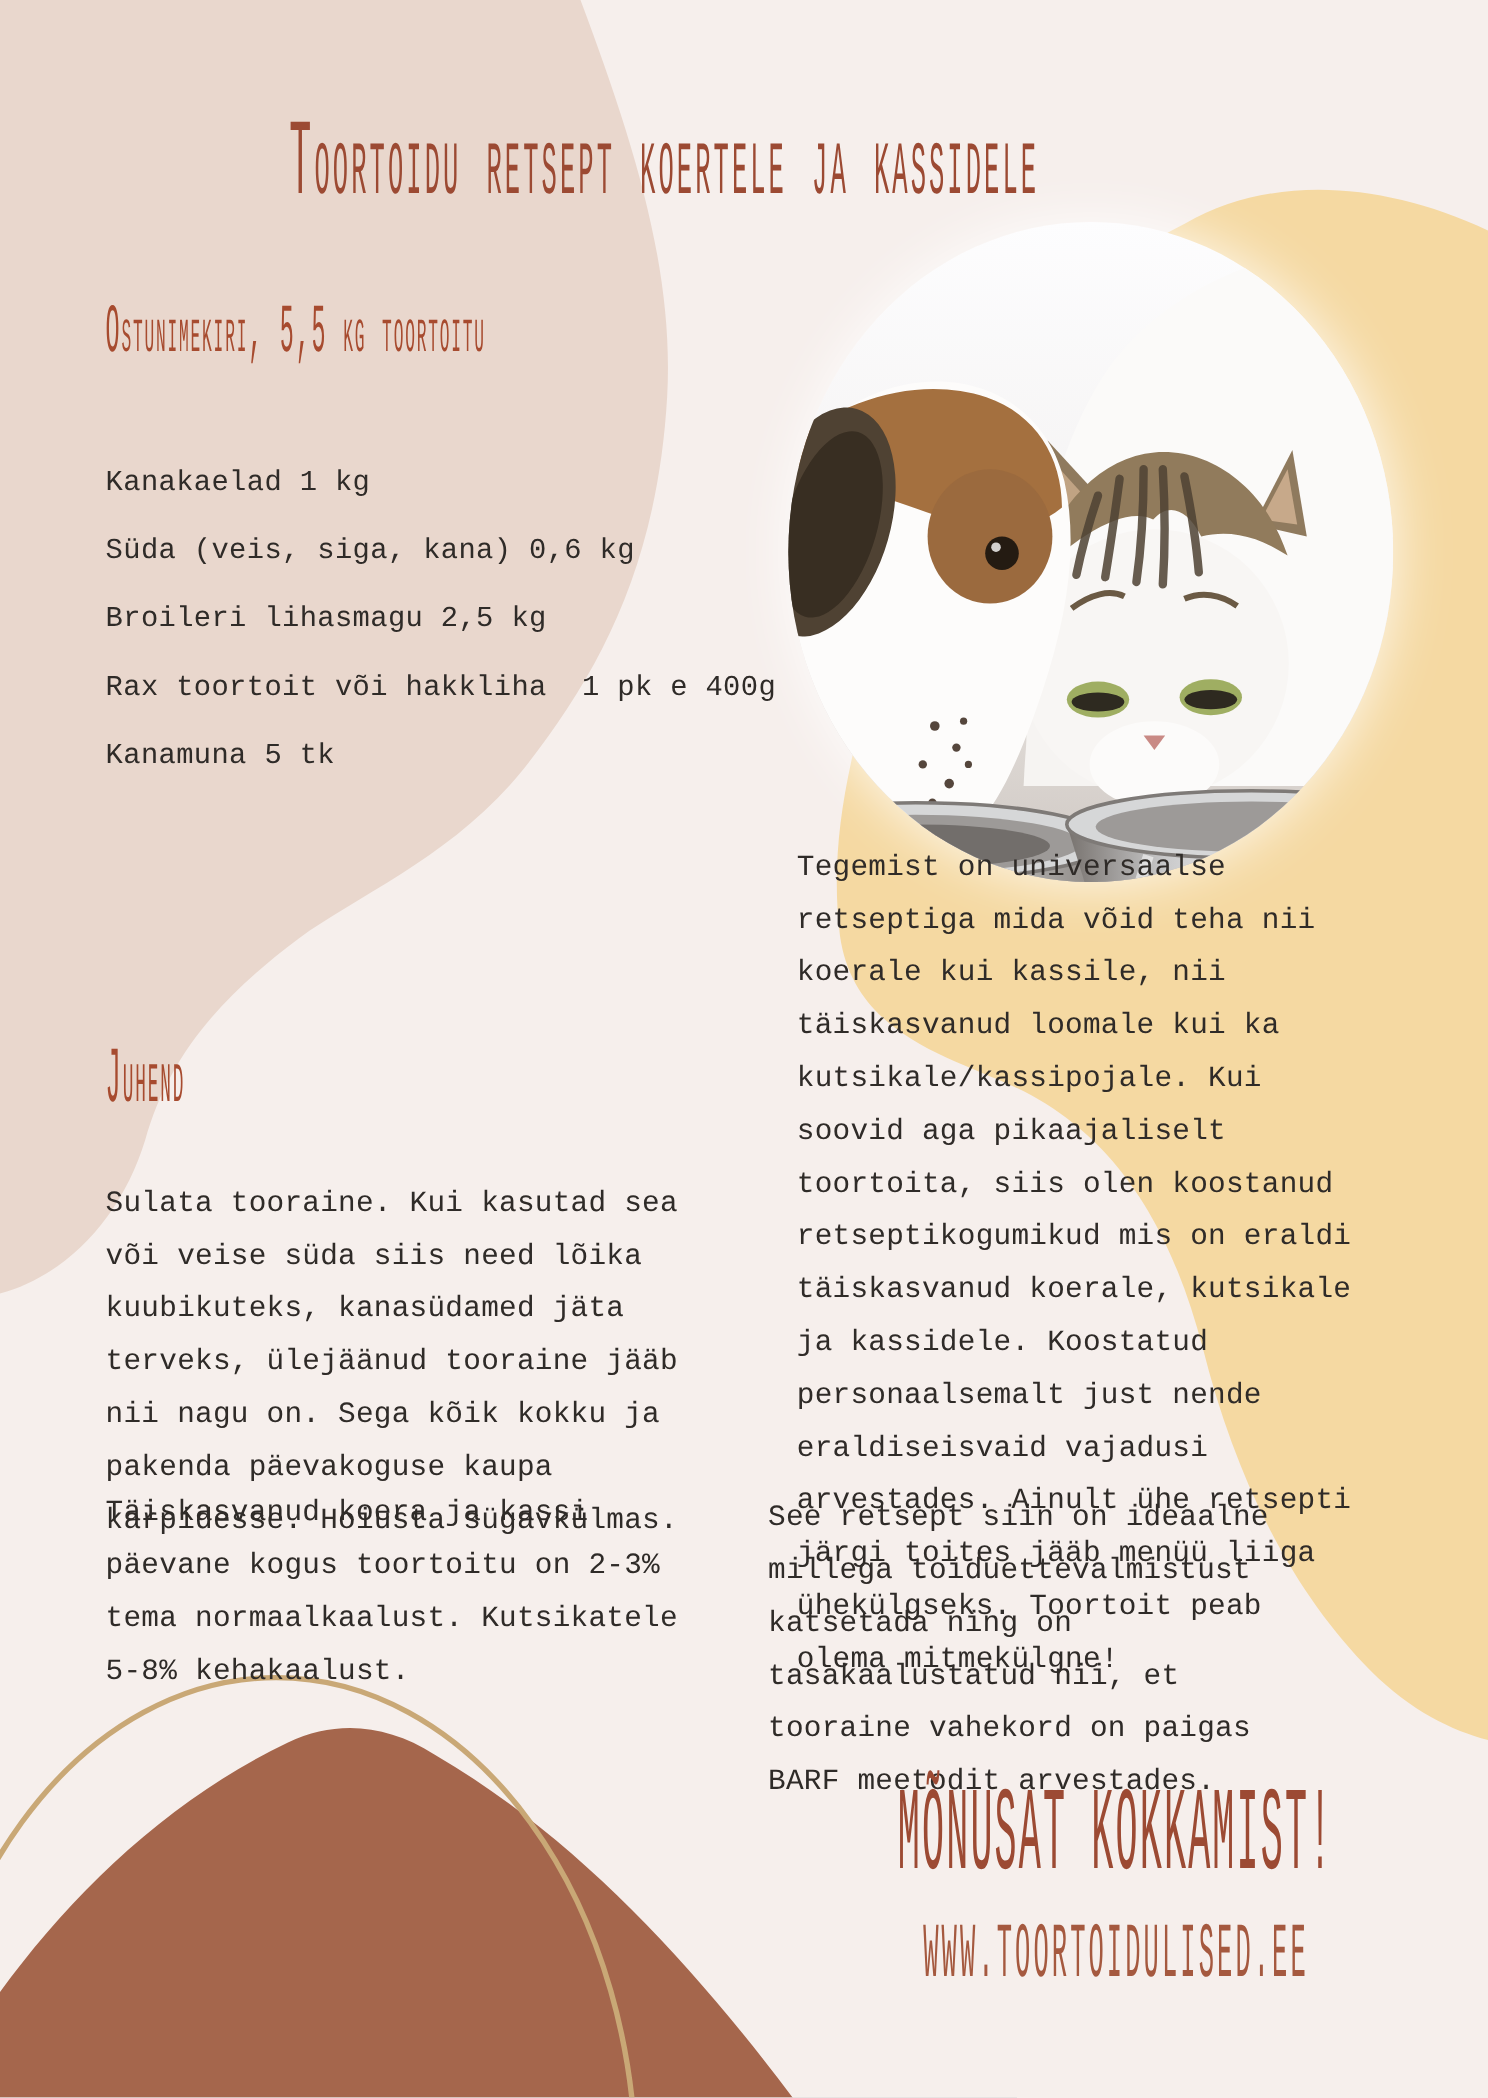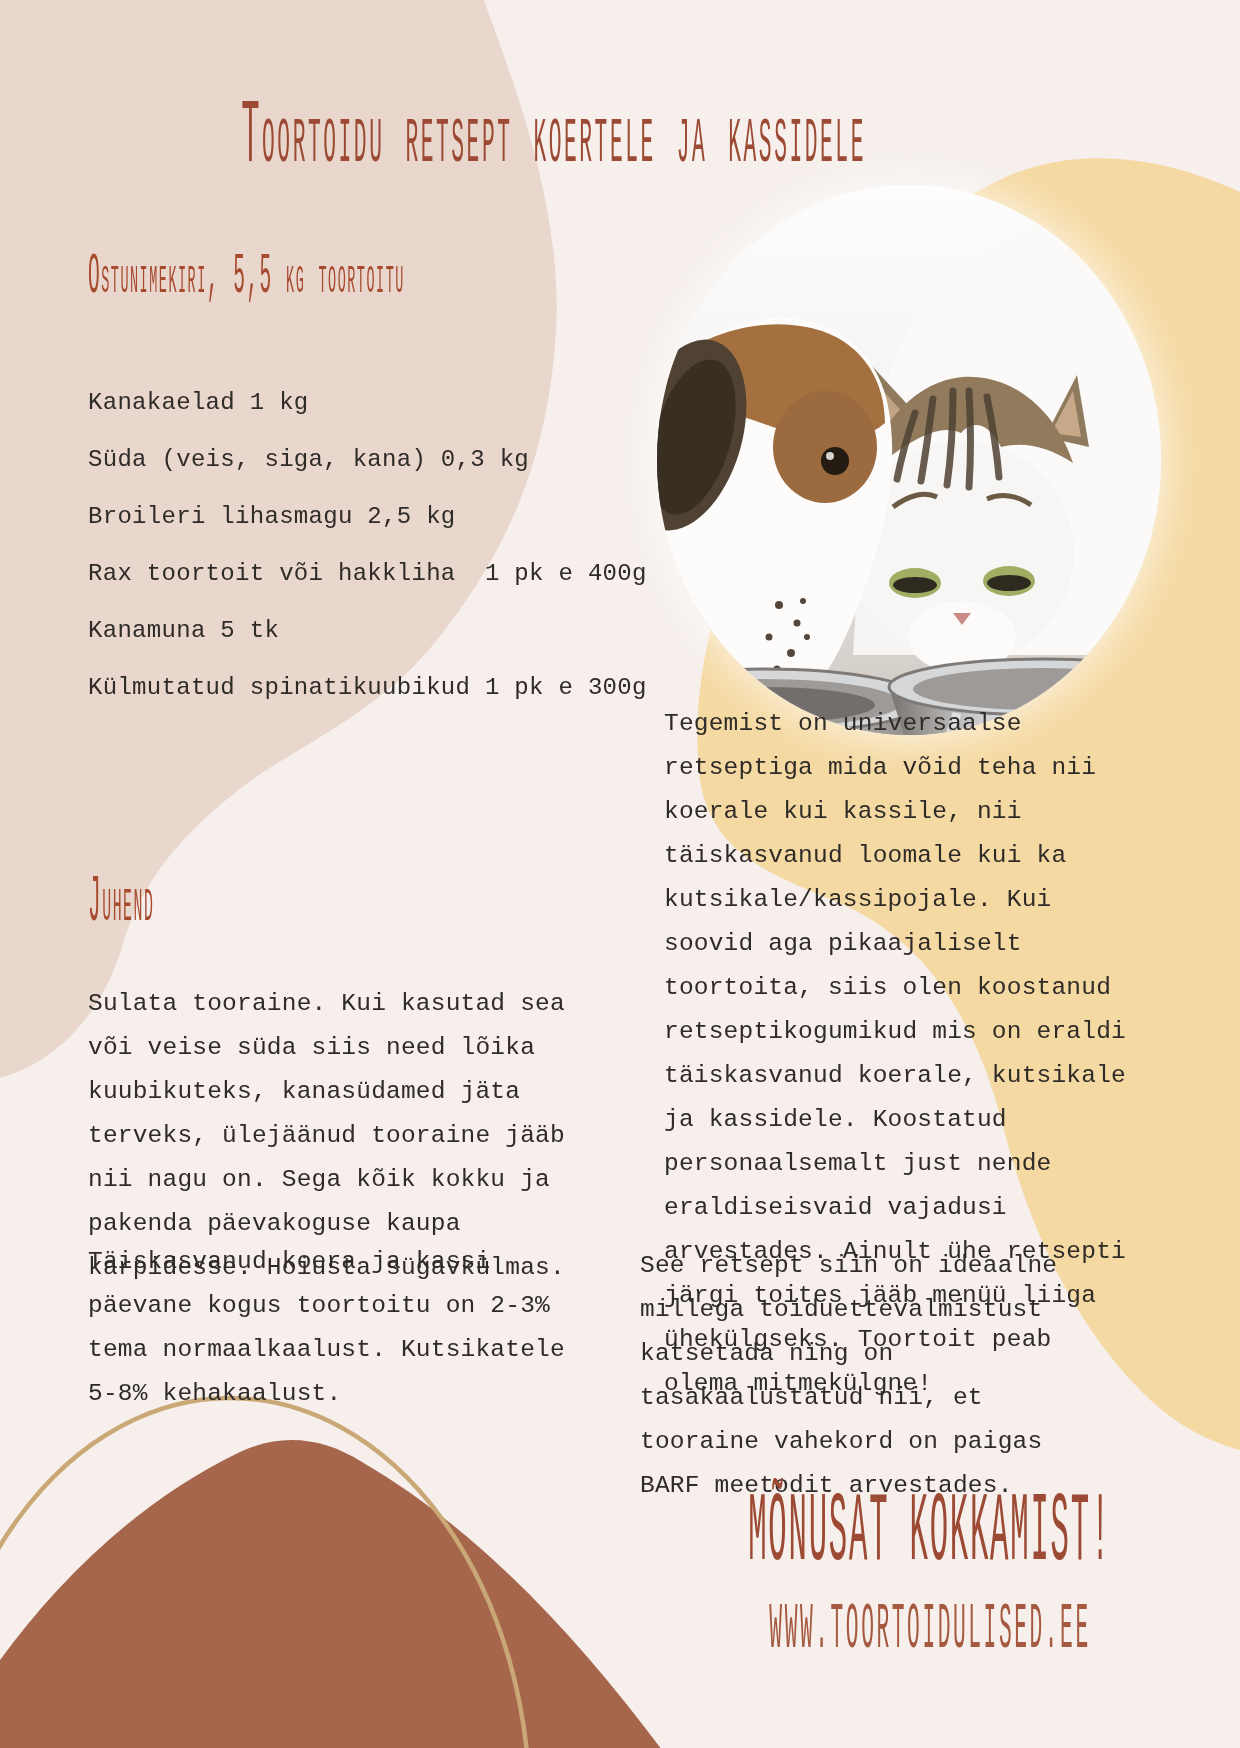--- a/index.html
+++ b/index.html
@@ -191,25 +191,24 @@
   <div class="abs page-title-wrap">
     <span class="display-text page-title-text">Toortoidu retsept koertele ja kassidele</span>
   </div>
 
   <div class="abs h2-shopping">
     <span class="display-text">Ostunimekiri, 5,5 kg toortoitu</span>
   </div>
 
   <div class="abs shopping-list">
     <div class="shopping-item">Kanakaelad 1 kg</div>
-    <div class="shopping-item">Süda (veis, siga, kana) 0,3 kg</div>
+    <div class="shopping-item">Süda (veis, siga, kana) 0,6 kg</div>
     <div class="shopping-item">Broileri lihasmagu 2,5 kg</div>
     <div class="shopping-item">Rax toortoit või hakkliha  1 pk e 400g</div>
     <div class="shopping-item">Kanamuna 5 tk</div>
-    <div class="shopping-item">Külmutatud spinatikuubikud 1 pk e 300g</div>
   </div>
 
   <div class="abs h2-juhend">
     <span class="display-text">Juhend</span>
   </div>
 
   <div class="abs body-par left-par1">Sulata tooraine. Kui kasutad sea või veise süda siis need lõika kuubikuteks, kanasüdamed jäta terveks, ülejäänud tooraine jääb nii nagu on. Sega kõik kokku ja pakenda päevakoguse kaupa karpidesse. Hoiusta sügavkülmas.</div>
   <div class="abs body-par left-par2">Täiskasvanud koera ja kassi päevane kogus toortoitu on 2-3% tema normaalkaalust. Kutsikatele 5-8% kehakaalust.</div>
 
   <div class="abs body-par right-par1">Tegemist on universaalse retseptiga mida võid teha nii koerale kui kassile, nii täiskasvanud loomale kui ka kutsikale/kassipojale. Kui soovid aga pikaajaliselt toortoita, siis olen koostanud retseptikogumikud mis on eraldi täiskasvanud koerale, kutsikale ja kassidele. Koostatud personaalsemalt just nende eraldiseisvaid vajadusi arvestades. Ainult ühe retsepti järgi toites jääb menüü liiga ühekülgseks. Toortoit peab olema mitmekülgne!</div>

